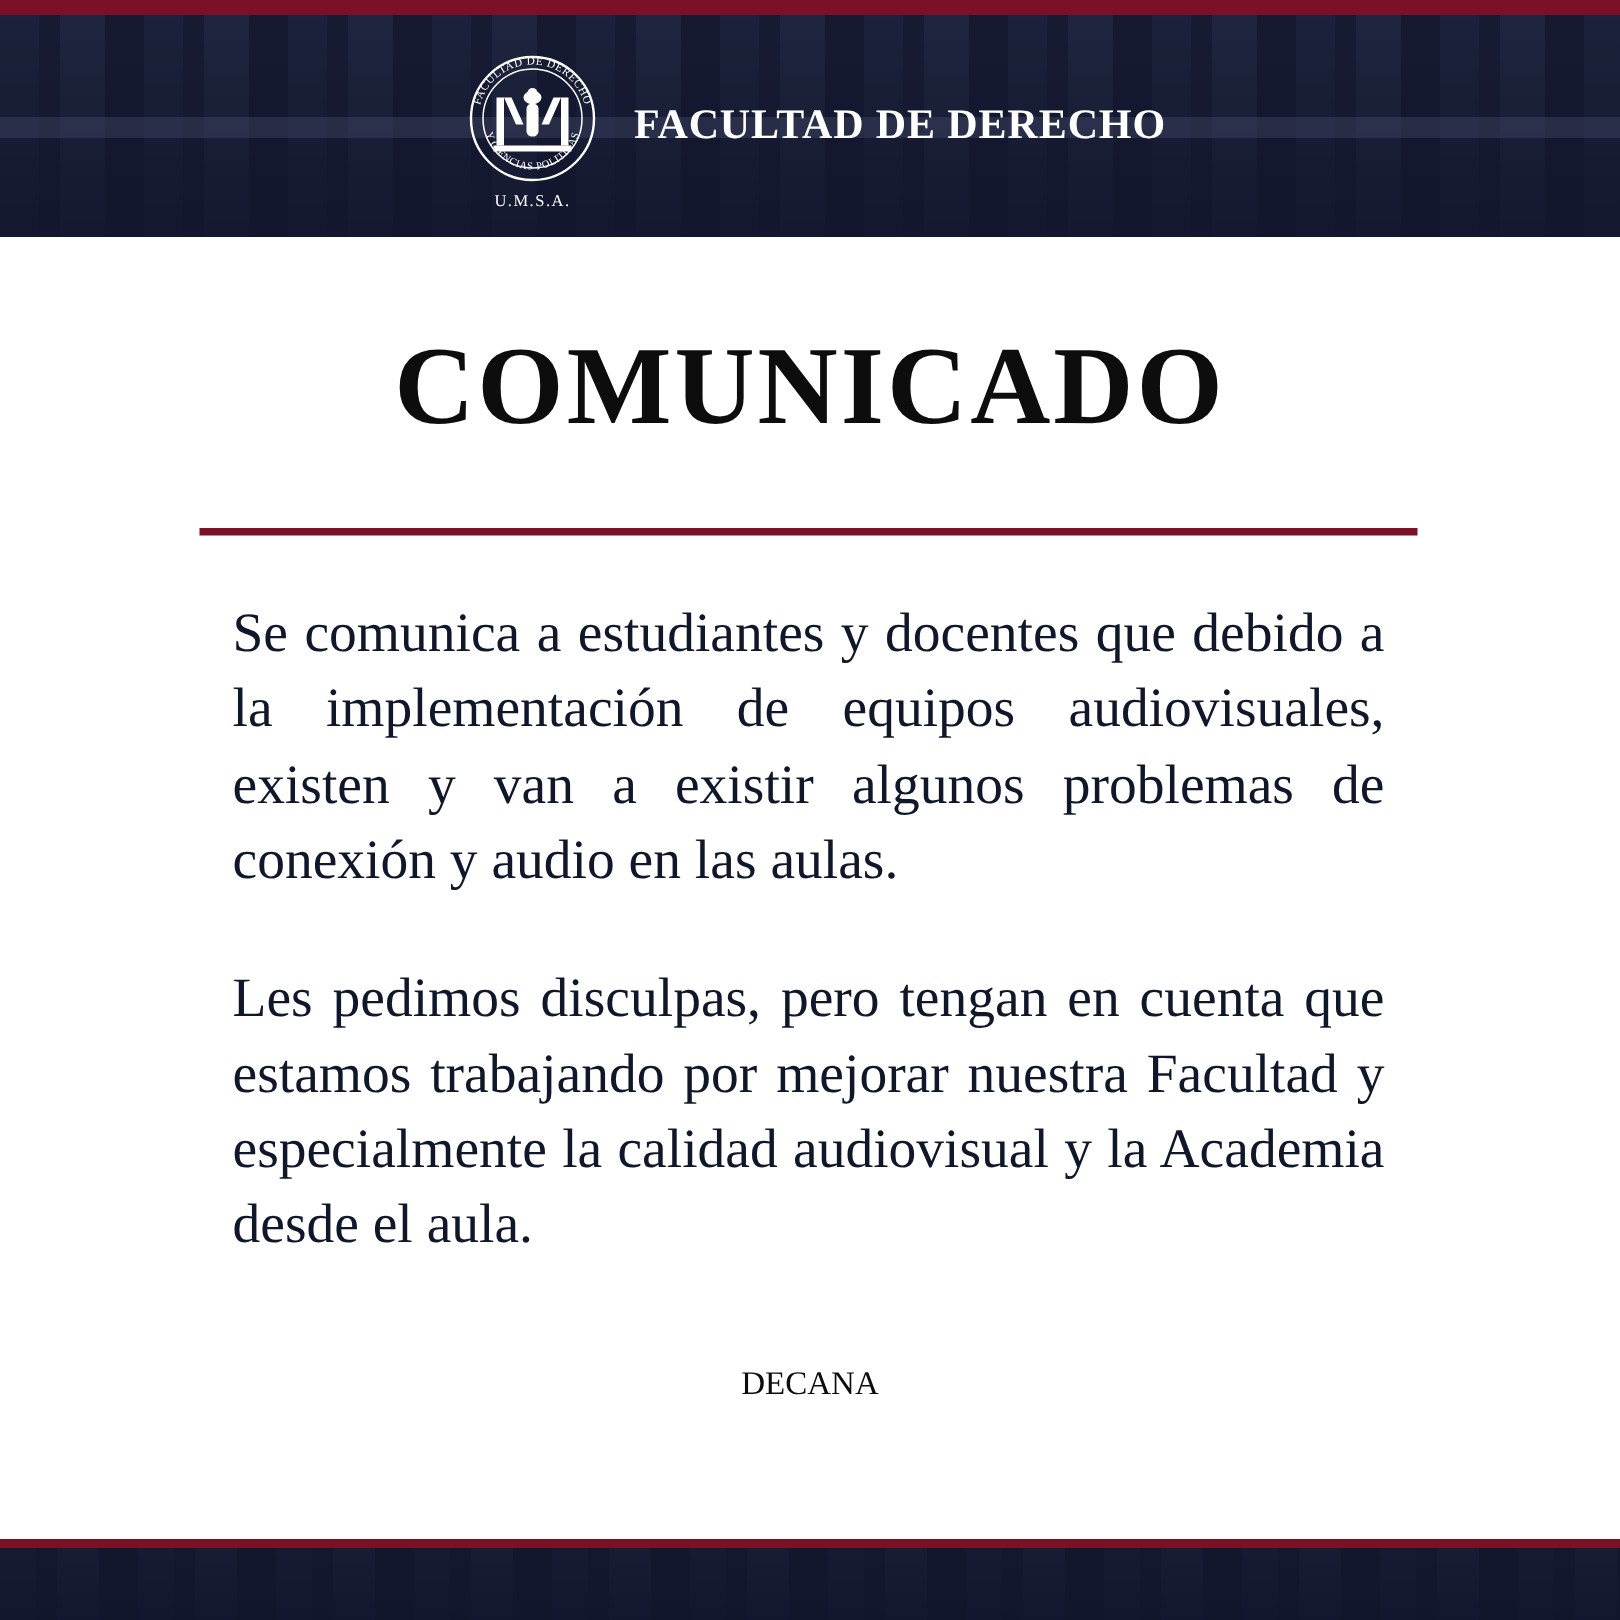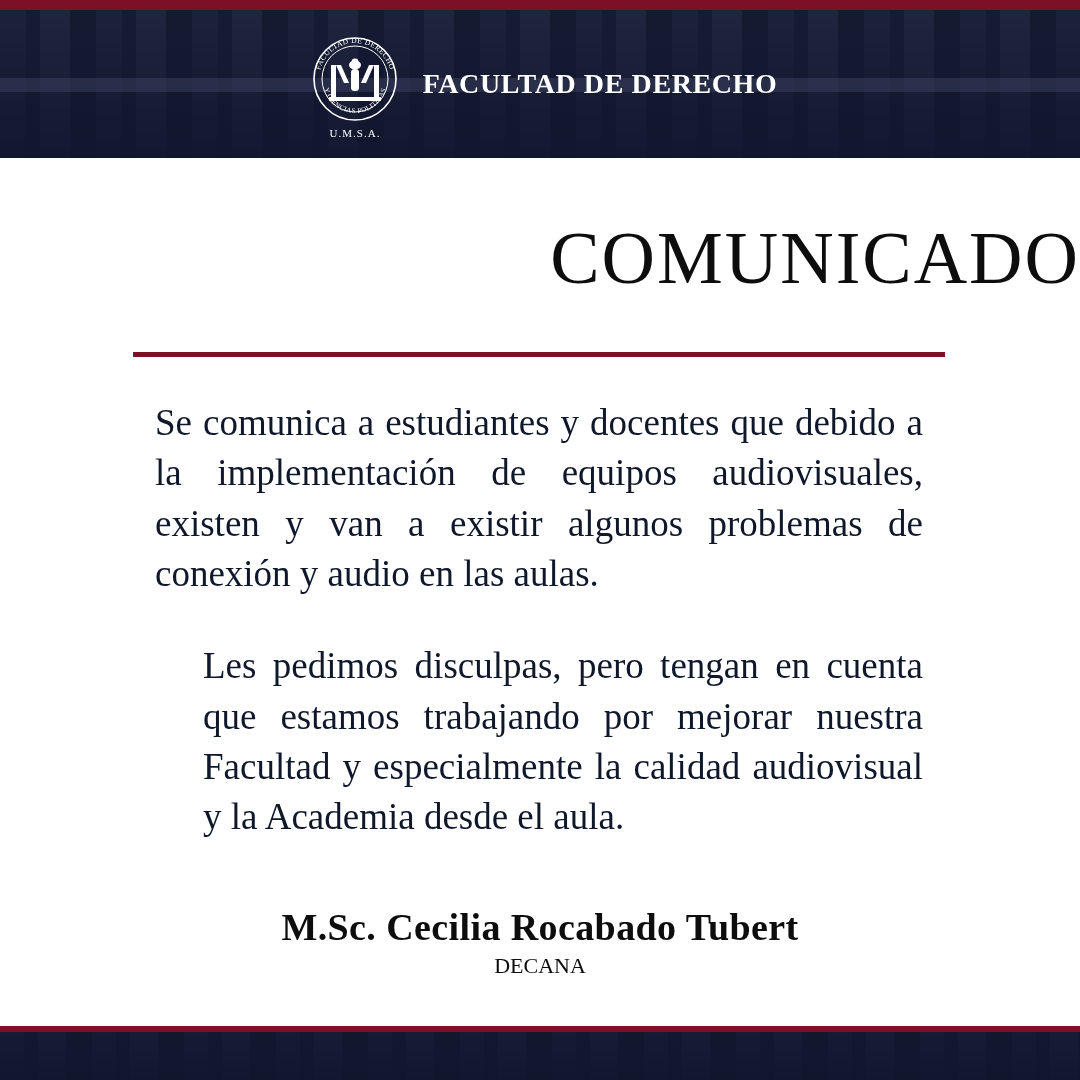--- a/index.html
+++ b/index.html
@@ -83,24 +83,24 @@
     font-weight: bold;
     font-size: 28px;
   }
 
   
   .title {
     position: absolute;
     top: 216px;
     left: 0;
     width: 1080px;
-    text-align: right;
+    text-align: center;
     font-family: "Liberation Serif", serif;
     font-size: 74px;
-    font-weight: normal;
+    font-weight: bold;
     letter-spacing: 2px;
     color: #0d0d0d;
   }
   .rule {
     position: absolute;
     top: 352px;
     left: 133px;
     width: 812px;
     height: 5px;
     background: #7b1026;
@@ -112,21 +112,21 @@
     width: 768px;
   }
   .para {
     font-family: "Liberation Serif", serif;
     font-size: 37px;
     line-height: 1.36;
     color: #0f172a;
     text-align: justify;
     margin: 0 0 42px 0;
   }
-  .para:last-child { margin-bottom: 0; margin-left: 48px; }
+  .para:last-child { margin-bottom: 0; }
 
   .signature {
     position: absolute;
     top: 905px;
     left: 0;
     width: 1080px;
     text-align: center;
   }
   .sig-name {
     font-family: "Liberation Serif", serif;
@@ -221,21 +221,20 @@
   <div class="title">COMUNICADO</div>
 
   <div class="rule"></div>
 
   <div class="content">
     <p class="para">Se comunica a estudiantes y docentes que debido a la implementación de equipos audiovisuales, existen y van a existir algunos problemas de conexión y audio en las aulas.</p>
     <p class="para">Les pedimos disculpas, pero tengan en cuenta que estamos trabajando por mejorar nuestra Facultad y especialmente la calidad audiovisual y la Academia desde el aula.</p>
   </div>
 
   <div class="signature">
-    <div class="sig-name">M.Sc. Cecilia Rocabado Tubert</div>
     <div class="sig-role">DECANA</div>
   </div>
 
   <div class="footer-accent"></div>
   <div class="footer-band">
     <div class="footer-photo"></div>
   </div>
 
 </div>
 

